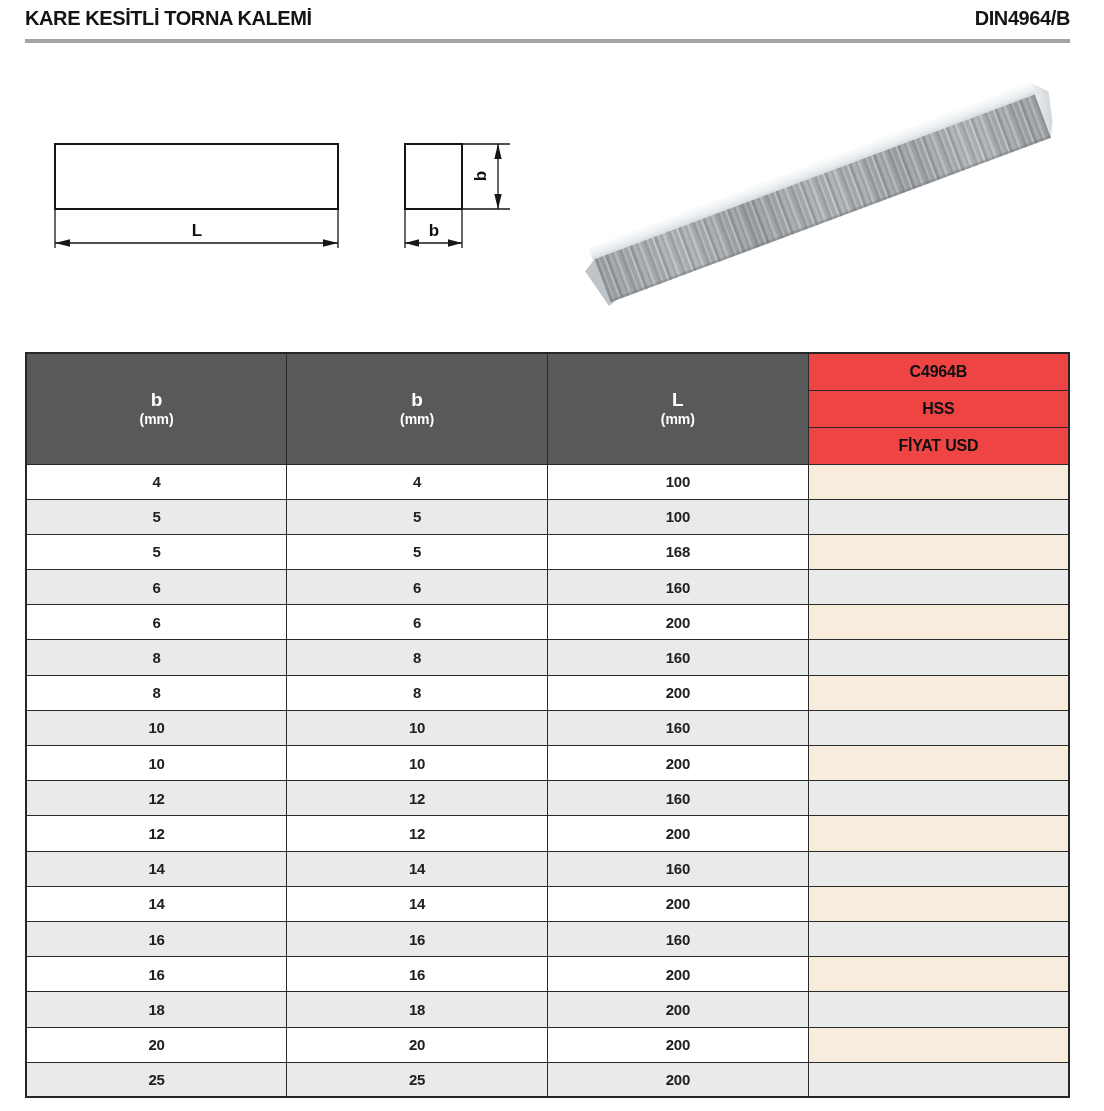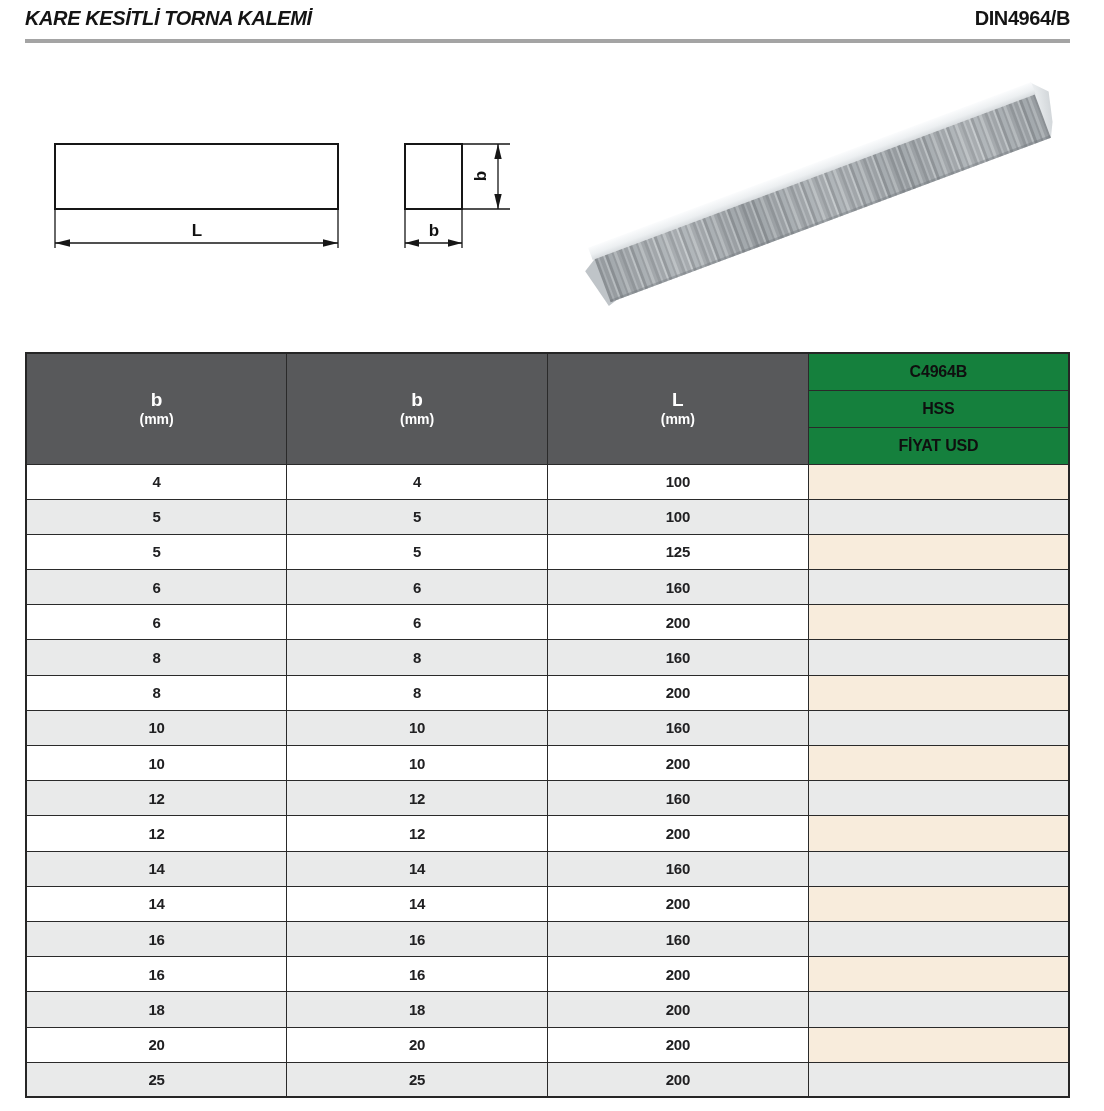--- a/index.html
+++ b/index.html
@@ -8,21 +8,21 @@
     background: #ffffff;
     font-family: "Liberation Sans", sans-serif;
     position: relative;
     overflow: hidden;
   }
 
   
   .page-title {
     position: absolute; left: 25px; top: 7px;
     font-size: 20px; font-weight: bold; letter-spacing: -0.4px;
-    color: #141414; white-space: nowrap; font-style: italic;
+    color: #141414; white-space: nowrap;
   }
   .standard-code {
     position: absolute; top: 7px; left: 25px; width: 1045px;
     text-align: right;
     font-size: 20px; font-weight: bold; letter-spacing: -0.4px;
     color: #141414;
   }
   .title-rule {
     position: absolute; left: 25px; top: 39px;
     width: 1045px; height: 4px; background: #a4a4a4;
@@ -44,21 +44,21 @@
   }
   table.spec th, table.spec td {
     border: 1px solid #2a2a2a;
     text-align: center; vertical-align: middle;
     font-weight: bold; padding: 0;
   }
   th.dim-th { background: #58595b; color: #ffffff; }
   th.dim-th .lbl  { font-size: 19px; line-height: 1.15; }
   th.dim-th .unit { font-size: 14px; line-height: 1.2; }
   thead tr { height: 37px; }
-  td.prod-cell { background: #15803d; color: #0f0f0f; font-size: 16px; letter-spacing: -0.2px; }
+  td.prod-cell { background: #ef4444; color: #0f0f0f; font-size: 16px; letter-spacing: -0.2px; }
   tbody tr { height: 35.2px; }
   tbody td { background: #ffffff; color: #202022; font-size: 15px; letter-spacing: -0.2px; }
   tbody tr.alt td { background: #e9eaea; }
   tbody td.price { background: #f8ecdc; }
 </style>
 </head>
 <body>
 
 <div class="page-title">KARE KESİTLİ TORNA KALEMİ</div>
 <div class="standard-code">DIN4964/B</div>
@@ -184,21 +184,21 @@
       </tr>
       <tr class="alt">
         <td>5</td>
         <td>5</td>
         <td>100</td>
         <td class="price"></td>
       </tr>
       <tr>
         <td>5</td>
         <td>5</td>
-        <td>125</td>
+        <td>168</td>
         <td class="price"></td>
       </tr>
       <tr class="alt">
         <td>6</td>
         <td>6</td>
         <td>160</td>
         <td class="price"></td>
       </tr>
       <tr>
         <td>6</td>

